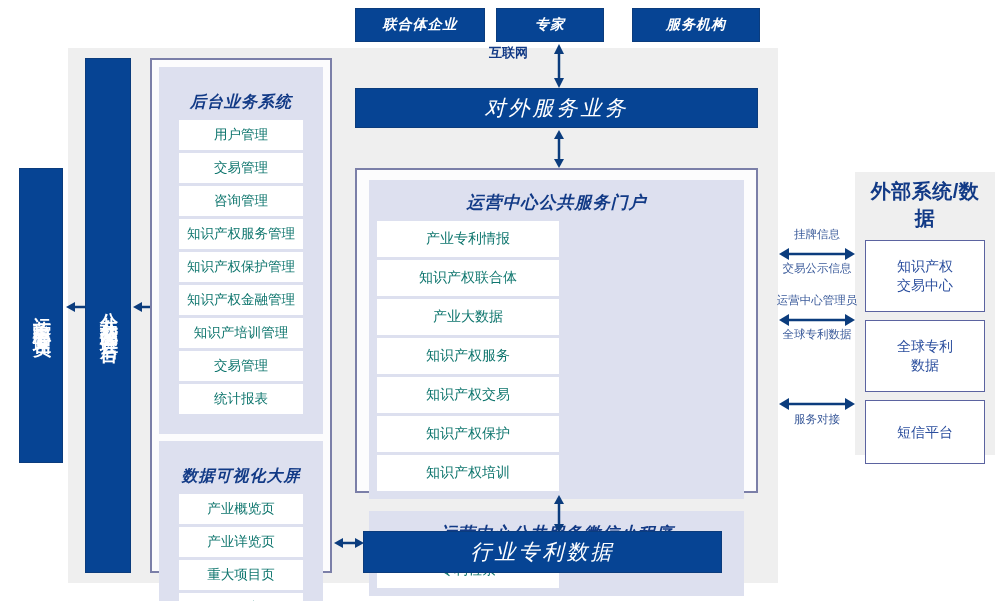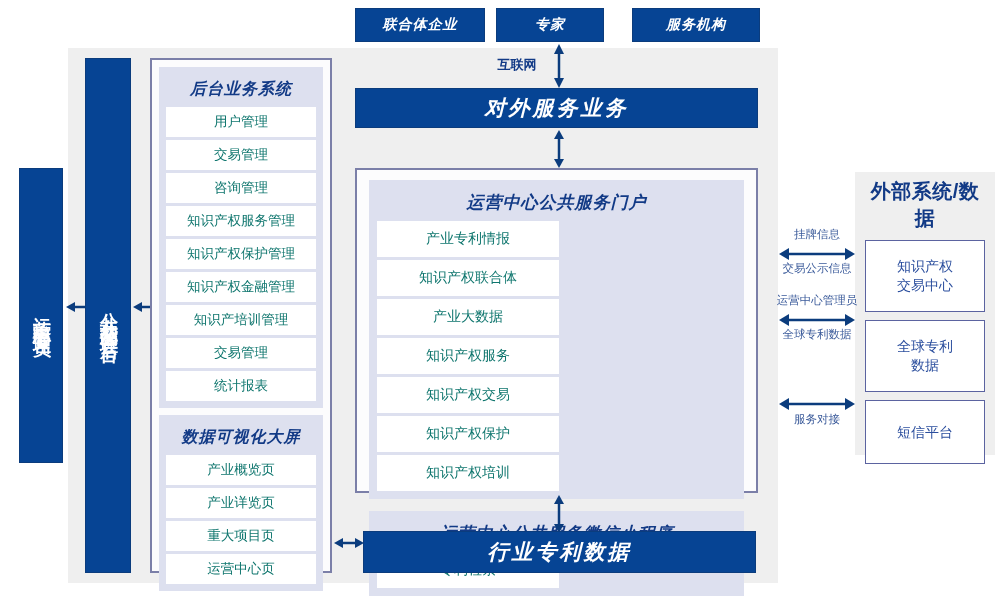--- a/index.html
+++ b/index.html
@@ -42,35 +42,35 @@
     text-orientation:upright;
     letter-spacing:4px;
     line-height:1.1;
   }
 
   
   .banner{
     background:#064494;
     border:1px solid #0b3c7d;
     color:#ffffff;
-    font-weight:bold;
+    font-weight:normal;
     font-style:italic;
     font-size:21px;
     display:flex;align-items:center;justify-content:center;
     letter-spacing:3px;
   }
 
   
   .panel-white{
     background:#fcfcfd;
     border:2px solid #7b7fa8;
   }
   .group{
     background:#dde0ef;
-    padding:7px;
+    padding:20px;
   }
   .group-title{
     text-align:center;
     font-weight:bold;
     font-style:italic;
     color:#123a86;
     font-size:16px;
     padding:5px 0 7px 0;
     letter-spacing:1px;
   }
@@ -138,21 +138,21 @@
       </marker>
       <marker id="ah-dn" markerWidth="9" markerHeight="9" refX="4.5" refY="8" orient="auto">
         <path d="M4.5,0 L9,9 L0,9 Z" fill="#0b3c7d"></path>
       </marker>
     </defs>
     <line x1="10" y1="10" x2="10" y2="34" stroke="#0b3c7d" stroke-width="2.5"></line>
     <path d="M10,0 L15,10 L5,10 Z" fill="#0b3c7d"></path>
     <path d="M10,44 L15,34 L5,34 Z" fill="#0b3c7d"></path>
   </svg>
 </div>
-<div class="abs alabel-bold" style="left:489px;top:56px;width:56px;text-align:center;">互联网</div>
+<div class="abs alabel-bold" style="left:489px;top:44px;width:56px;text-align:left;">互联网</div>
 
 <div class="abs banner" style="left:355px;top:88px;width:403px;height:40px;">
   <span>对外服务业务</span>
 </div>
 
 <div class="abs" style="left:549px;top:130px;width:20px;height:38px;">
   <svg width="20" height="38" viewBox="0 0 20 38">
     <line x1="10" y1="9" x2="10" y2="29" stroke="#0b3c7d" stroke-width="2.5"></line>
     <path d="M10,0 L15,9 L5,9 Z" fill="#0b3c7d"></path>
     <path d="M10,38 L15,29 L5,29 Z" fill="#0b3c7d"></path>
@@ -240,21 +240,21 @@
 </div>
 
 <div class="abs" style="left:549px;top:495px;width:20px;height:38px;">
   <svg width="20" height="38" viewBox="0 0 20 38">
     <line x1="10" y1="9" x2="10" y2="29" stroke="#0b3c7d" stroke-width="2.5"></line>
     <path d="M10,0 L15,9 L5,9 Z" fill="#0b3c7d"></path>
     <path d="M10,38 L15,29 L5,29 Z" fill="#0b3c7d"></path>
   </svg>
 </div>
 
-<div class="abs banner" style="left:363px;top:531px;width:393px;height:42px;">
+<div class="abs banner" style="left:363px;top:531px;width:359px;height:42px;">
   <span>行业专利数据</span>
 </div>
 
 <div class="abs ext-col" style="left:855px;top:172px;width:140px;height:283px;">
   <div class="ext-title">外部系统/数据</div>
   <div class="ext-box" style="height:70px;">
     <div>
       <div>知识产权</div>
       <div>交易中心</div>
     </div>

